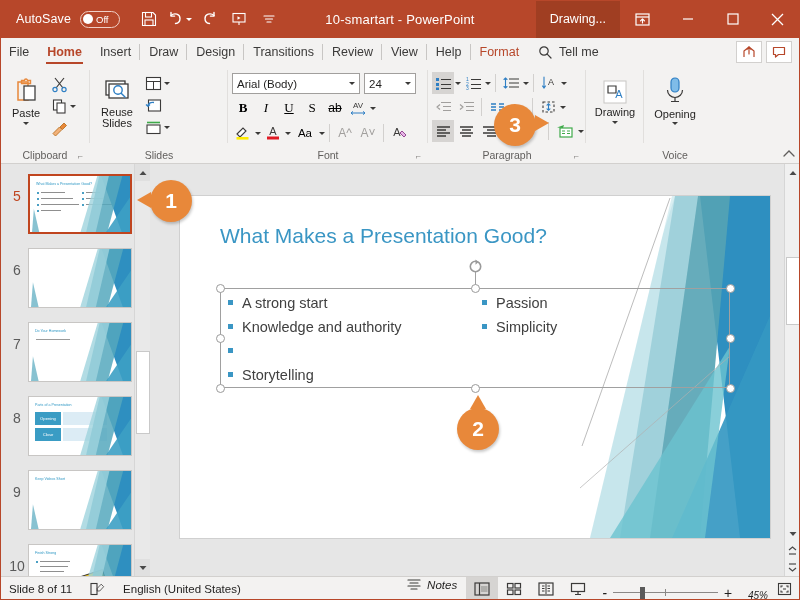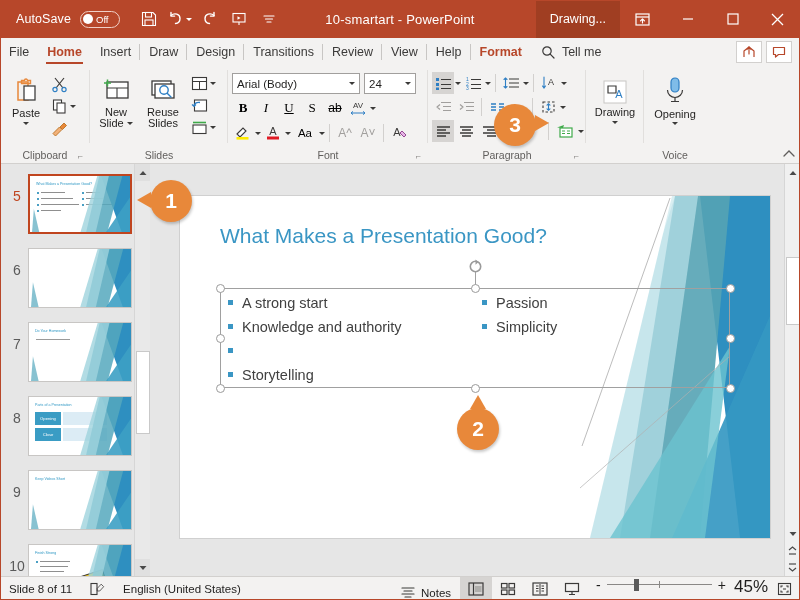--- a/index.html
+++ b/index.html
@@ -53,21 +53,21 @@
     display: flex; align-items: center; padding: 0 9px; font-size: 12.5px; color: #3b3a39;
     position: relative;
   }
   .tab.sep::after {
     content: ""; position: absolute; right: 0; top: 6px; bottom: 6px; width: 1px; background: #c8c6c4;
   }
   .tab.active { color: #b7472a; font-weight: bold; }
   .tab.active .underline {
     position: absolute; left: 8px; right: 8px; bottom: 2px; height: 2.5px; background: #b7472a;
   }
-  .tab.format { color: #b7472a; font-weight: bold; }
+  .tab.format { color: #b7472a; }
   .tellme { display: flex; align-items: center; gap: 7px; padding: 0 10px; font-size: 12.5px; color: #3b3a39; }
   .tabs-right { margin-left: auto; display: flex; align-items: center; gap: 4px; padding-right: 8px; }
   .tab-sq-btn {
     width: 26px; height: 22px; border: 1px solid #d2d0ce; background: #fff;
     display: flex; align-items: center; justify-content: center;
   }
 
   
   .ribbon {
     flex: 0 0 98px; background: #f3f2f1; display: flex; align-items: stretch;
@@ -171,28 +171,28 @@
   .sv-arrow { width: 16px; height: 17px; display: flex; align-items: center; justify-content: center; color: #505050; font-size: 8px; }
   .sv-track { flex: 1; width: 16px; position: relative; }
   .sv-thumb { position: absolute; left: 1px; right: 1px; top: 22%; height: 20%; background: #fff; border: 1px solid #c9c9c9; }
 
   
   .statusbar {
     height: 24px; background: #f3f2f1; border-top: 1px solid #d2d0ce; display: flex; align-items: center;
     font-size: 11.5px; color: #201f1e; flex: 0 0 24px;
   }
   .sb-item { display: flex; align-items: center; gap: 6px; padding: 0 9px; height: 32px; }
-  .sb-right { margin-left: auto; display: flex; align-items: flex-start; height: 24px; }
+  .sb-right { margin-left: auto; display: flex; align-items: flex-end; height: 24px; font-style: italic; }
   .viewbtn { width: 32px; height: 24px; display: flex; align-items: center; justify-content: center; }
   .viewbtn.active { background: #d6d4d2; }
   .zoomslider { display: flex; align-items: center; gap: 6px; padding: 0 8px; }
   .zs-track { width: 105px; height: 1.5px; background: #8a8886; position: relative; }
   .zs-tick { position: absolute; left: 50%; top: -3px; width: 1px; height: 7px; background: #8a8886; }
   .zs-knob { position: absolute; left: 26%; top: -5px; width: 5px; height: 12px; background: #5a5a5a; }
-  .zoompct { font-size: 17px; min-width: 28px; text-align: right; }
+  .zoompct { font-size: 10px; min-width: 28px; text-align: right; }
 
   
   .badge {
     position: absolute; width: 42px; height: 42px; border-radius: 50%;
     background: #e8883a; color: #fff; display: flex; align-items: center; justify-content: center;
     font-size: 21px; font-weight: bold; z-index: 60;
     box-shadow: 1px 2px 3px rgba(0,0,0,.22);
   }
   .badge .tail { position: absolute; width: 0; height: 0; }
   .badge.left .tail {
@@ -379,34 +379,20 @@
         </div>
       </div>
       <div class="rg-label">
         <span>Clipboard</span>
         <span class="rg-launcher">⌐</span>
       </div>
     </div>
 
     <div class="rgroup" style="width:138px">
       <div class="rg-body" style="gap:2px">
-        <div class="bigbtn" style="width:44px">
-          <span class="ico">
-            <svg width="30" height="26" viewBox="0 0 30 26">
-                <rect x="6" y="5" width="21" height="16" fill="#fff" stroke="#3b3a39" stroke-width="1.3"></rect>
-                <path d="M6 11h21M16 11v10" stroke="#3b3a39" stroke-width="1.1"></path>
-                <path d="M3 6h7M6.5 2.5v7" stroke="#3faa4a" stroke-width="1.5"></path>
-              </svg>
-          </span>
-          <span style="line-height:11px">New</span>
-          <span class="row" style="gap:3px;line-height:11px">
-              <span>Slide</span>
-              <span class="caret-dk"></span>
-            </span>
-        </div>
         <div class="bigbtn" style="width:46px">
           <span class="ico">
             <svg width="30" height="26" viewBox="0 0 30 26">
                 <rect x="4" y="4" width="19" height="14" fill="#fff" stroke="#3b3a39" stroke-width="1.3"></rect>
                 <rect x="7" y="7" width="19" height="14" fill="#fff" stroke="#3b3a39" stroke-width="1.3"></rect>
                 <circle cx="16" cy="13" r="4.2" fill="none" stroke="#2e7fc4" stroke-width="1.4"></circle>
                 <path d="M19.2 16.2L23 20" stroke="#2e7fc4" stroke-width="1.4" stroke-linecap="round"></path>
               </svg>
           </span>
           <span style="line-height:11px">Reuse</span>

